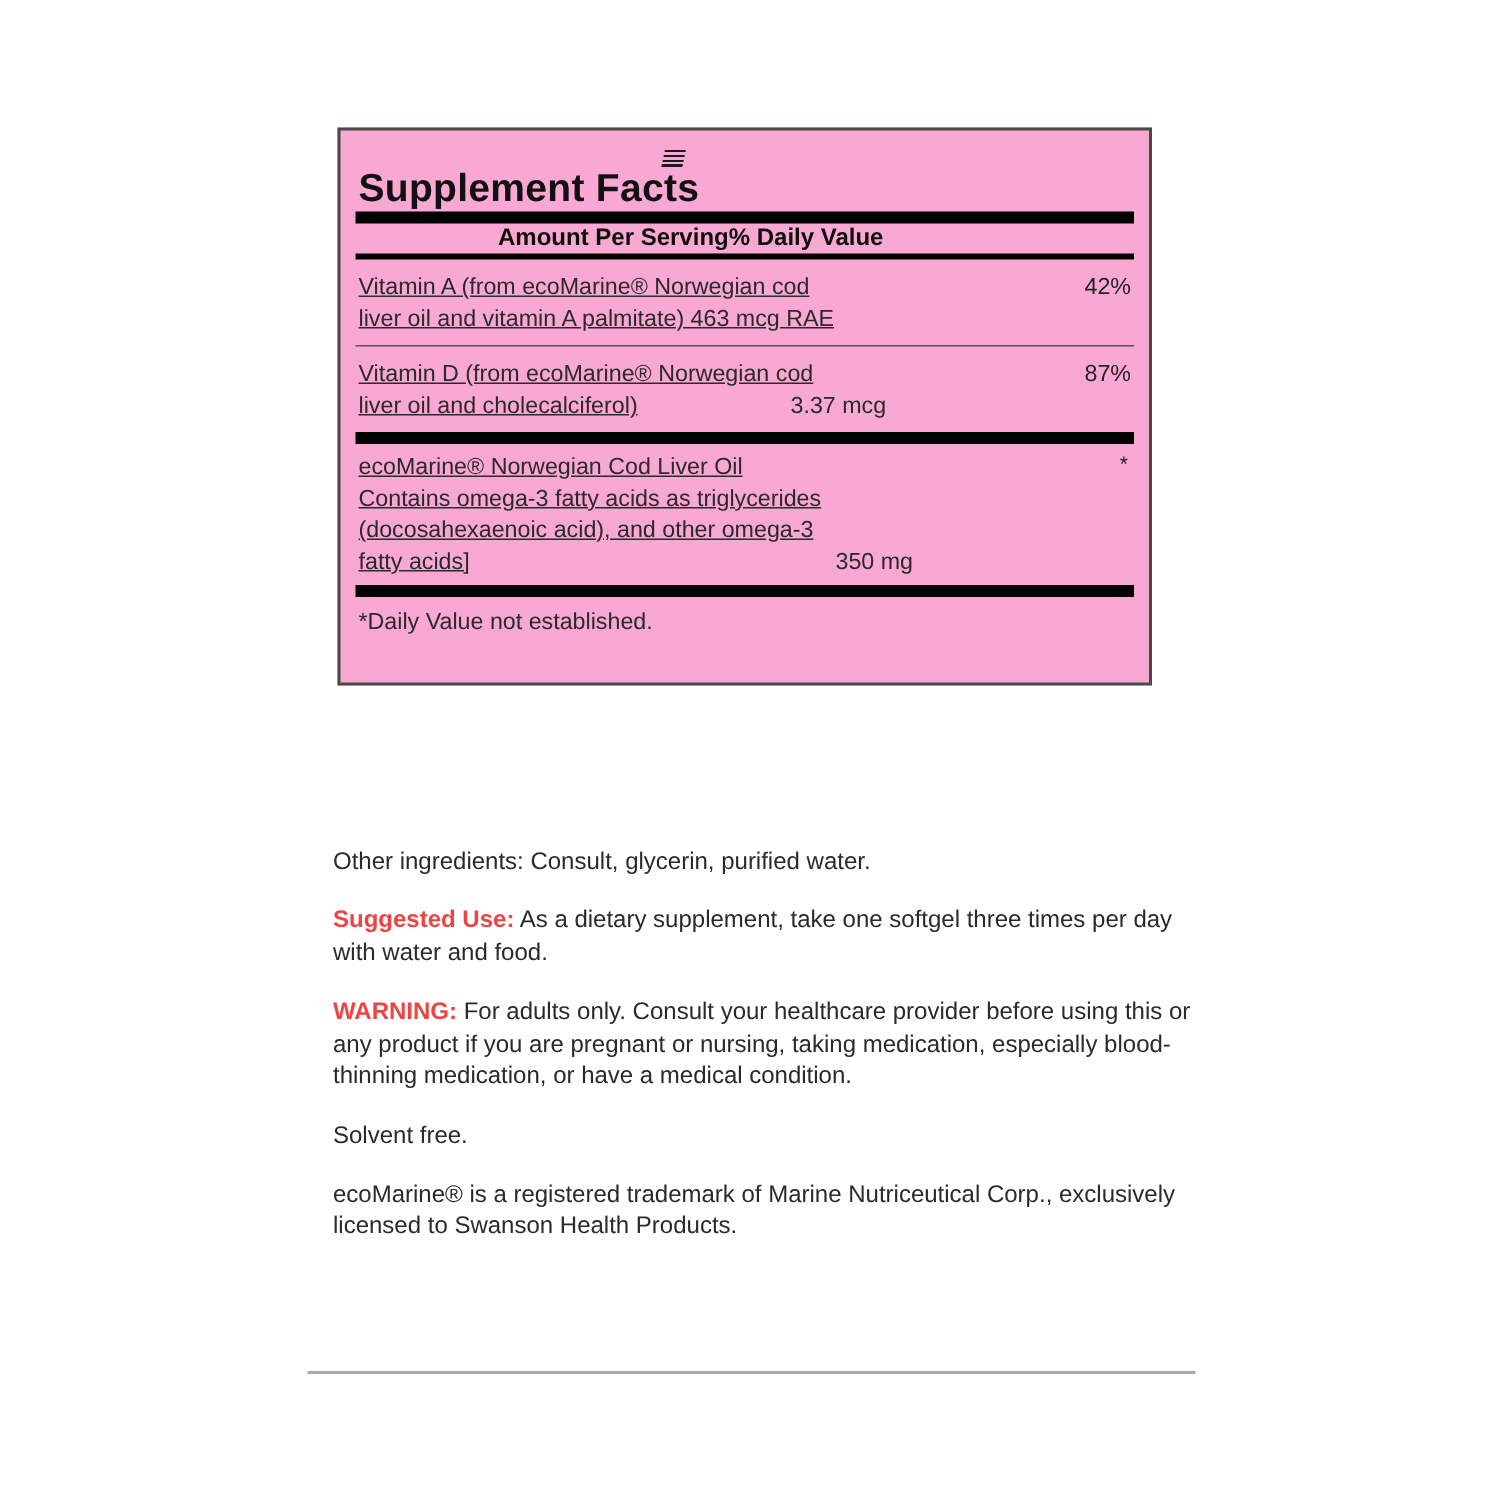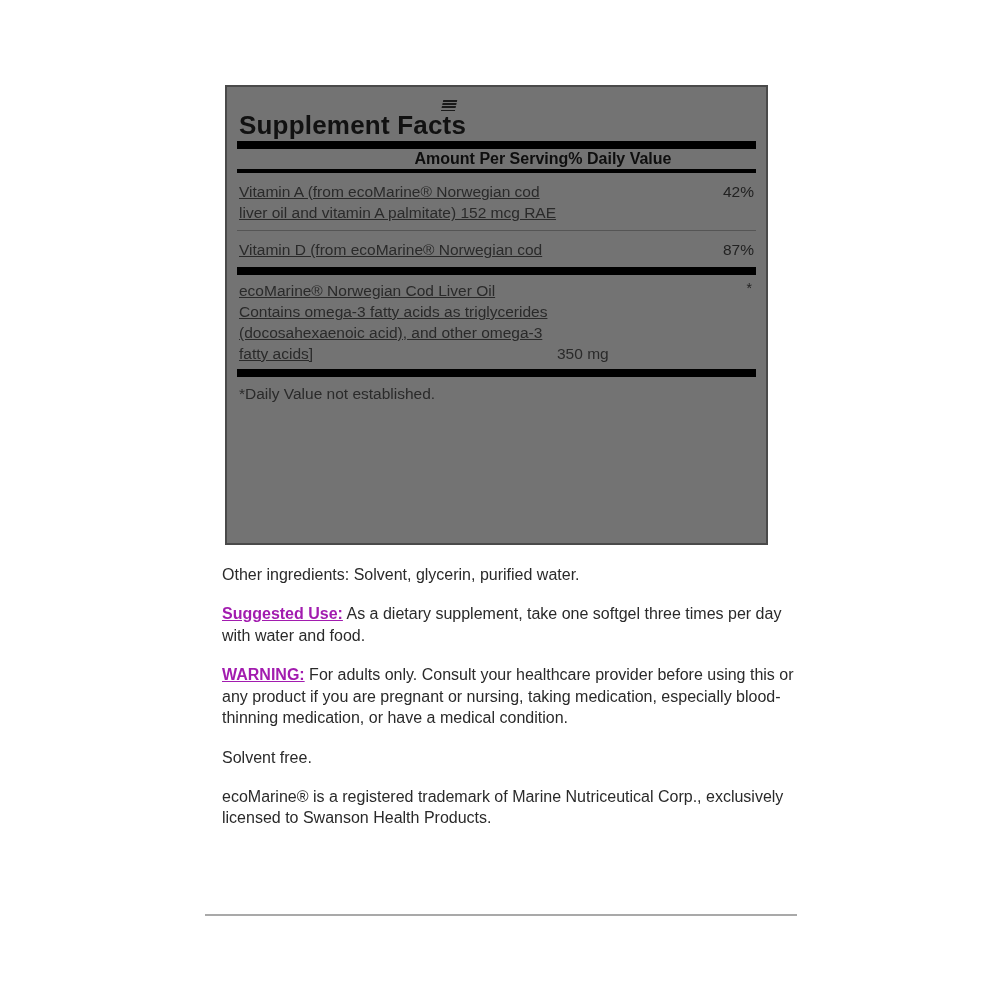--- a/index.html
+++ b/index.html
@@ -3,60 +3,60 @@
 <meta charset="utf-8">
 <style>
   html,body{margin:0;padding:0;}
   body{
     width:1000px;height:1000px;background:#ffffff;position:relative;
     font-family:"Liberation Sans", sans-serif;color:#222;
     -webkit-font-smoothing:antialiased;
   }
   
   .facts-box{
-    position:absolute;left:225px;top:85px;width:543px;height:460px;
-    border:2px solid #4a4a4a;box-sizing:border-box;background:#737373;
+    position:absolute;left:225px;top:85px;width:543px;height:372px;
+    border:2px solid #4a4a4a;box-sizing:border-box;background:#f9a8d4;
     padding:0 10px;
   }
   .facts-title{
     margin:22px 2px 0 2px;font-size:26px;font-weight:bold;color:#111;
     letter-spacing:0.2px;line-height:32px;position:relative;
   }
   .title-artifact{
     position:absolute;left:203px;top:-9px;width:14px;height:12px;
     background:repeating-linear-gradient(to bottom,#1a1a1a 0 1.6px,transparent 1.6px 3.2px);
     transform:skewX(-12deg);
   }
   .serving-size{
     margin:37px 2px 8px 2px;font-size:15.5px;color:#2a2a2a;line-height:20px;
   }
   .bar-thick{height:8px;background:#000;}
   .bar-medium{height:4px;background:#000;}
   .sep-thin{height:1px;background:#555;}
   .facts-header{
-    display:flex;justify-content:center;align-items:center;
+    display:flex;justify-content:flex-start;align-items:center;
     font-weight:bold;font-size:16px;color:#0e0e0e;height:20px;padding:0 2px;
   }
   .facts-header .amt-hdr{margin-left:93px;}
   .nutrient-row{position:relative;font-size:15.5px;color:#2a2a2a;padding:8px 2px 7px 2px;}
   .nutrient-row .line{line-height:21px;text-decoration:underline;}
   .nutrient-row .dv{position:absolute;right:2px;top:8px;line-height:21px;color:#222;}
   .nutrient-row .dv-star{position:absolute;right:4px;top:5px;font-size:14px;color:#222;}
   .amount-inline{position:absolute;left:290px;}
   .amount-inline-2{position:absolute;left:320px;}
   .row-eco{padding-top:5px;padding-bottom:5px;}
   .footnote{margin:7px 2px 0 2px;font-size:15.5px;color:#2a2a2a;line-height:20px;}
   
   .paragraphs{
     position:absolute;left:222px;top:564px;width:580px;
     font-size:16px;line-height:21.5px;color:#2a2a2a;
   }
   .paragraphs p{margin:0 0 17.5px 0;}
   .paragraphs p.gap-lg{margin-bottom:18px;}
-  .bold-lead{font-weight:bold;color:#a21caf;text-decoration:underline;}
+  .bold-lead{font-weight:bold;color:#ef4444;}
   .bottom-rule{
     position:absolute;left:205px;top:914px;width:592px;height:2px;
     background:#a9a9a9;border:none;margin:0;
   }
 </style>
 </head>
 <body>
 
 <div class="facts-box">
   <div class="facts-title">
@@ -69,28 +69,32 @@
 
   <div class="facts-header">
     <span class="amt-hdr">Amount Per Serving</span>
     <span>% Daily Value</span>
   </div>
 
   <div class="bar-medium"></div>
 
   <div class="nutrient-row">
     <div class="line">Vitamin A (from ecoMarine® Norwegian cod</div>
-    <div class="line">liver oil and vitamin A palmitate) 152 mcg RAE</div>
+    <div class="line">liver oil and vitamin A palmitate) 463 mcg RAE</div>
     <span class="dv">42%</span>
   </div>
 
   <div class="sep-thin"></div>
 
   <div class="nutrient-row">
     <div class="line">Vitamin D (from ecoMarine® Norwegian cod</div>
+    <div class="line">
+      <span>liver oil and cholecalciferol)</span>
+      <span class="amount-inline">3.37 mcg</span>
+    </div>
     <span class="dv">87%</span>
   </div>
 
   <div class="bar-thick"></div>
 
   <div class="nutrient-row row-eco">
     <div class="line">ecoMarine® Norwegian Cod Liver Oil</div>
     <div class="line">Contains omega-3 fatty acids as triglycerides</div>
     <div class="line">(docosahexaenoic acid), and other omega-3</div>
     <div class="line">
@@ -99,20 +103,20 @@
     </div>
     <span class="dv-star">*</span>
   </div>
 
   <div class="bar-thick"></div>
 
   <div class="footnote">*Daily Value not established.</div>
 </div>
 
 <div class="paragraphs">
-  <p>Other ingredients: Solvent, glycerin, purified water.</p>
+  <p>Other ingredients: Consult, glycerin, purified water.</p>
   <p class="gap-lg"><span class="bold-lead">Suggested Use:</span><span> As a dietary supplement, take one softgel three times per day with water and food.</span></p>
   <p class="gap-lg"><span class="bold-lead">WARNING:</span><span> For adults only. Consult your healthcare provider before using this or any product if you are pregnant or nursing, taking medication, especially blood-thinning medication, or have a medical condition.</span></p>
   <p>Solvent free.</p>
   <p>ecoMarine® is a registered trademark of Marine Nutriceutical Corp., exclusively licensed to Swanson Health Products.</p>
 </div>
 
 <hr class="bottom-rule">
 
 </body></html>

